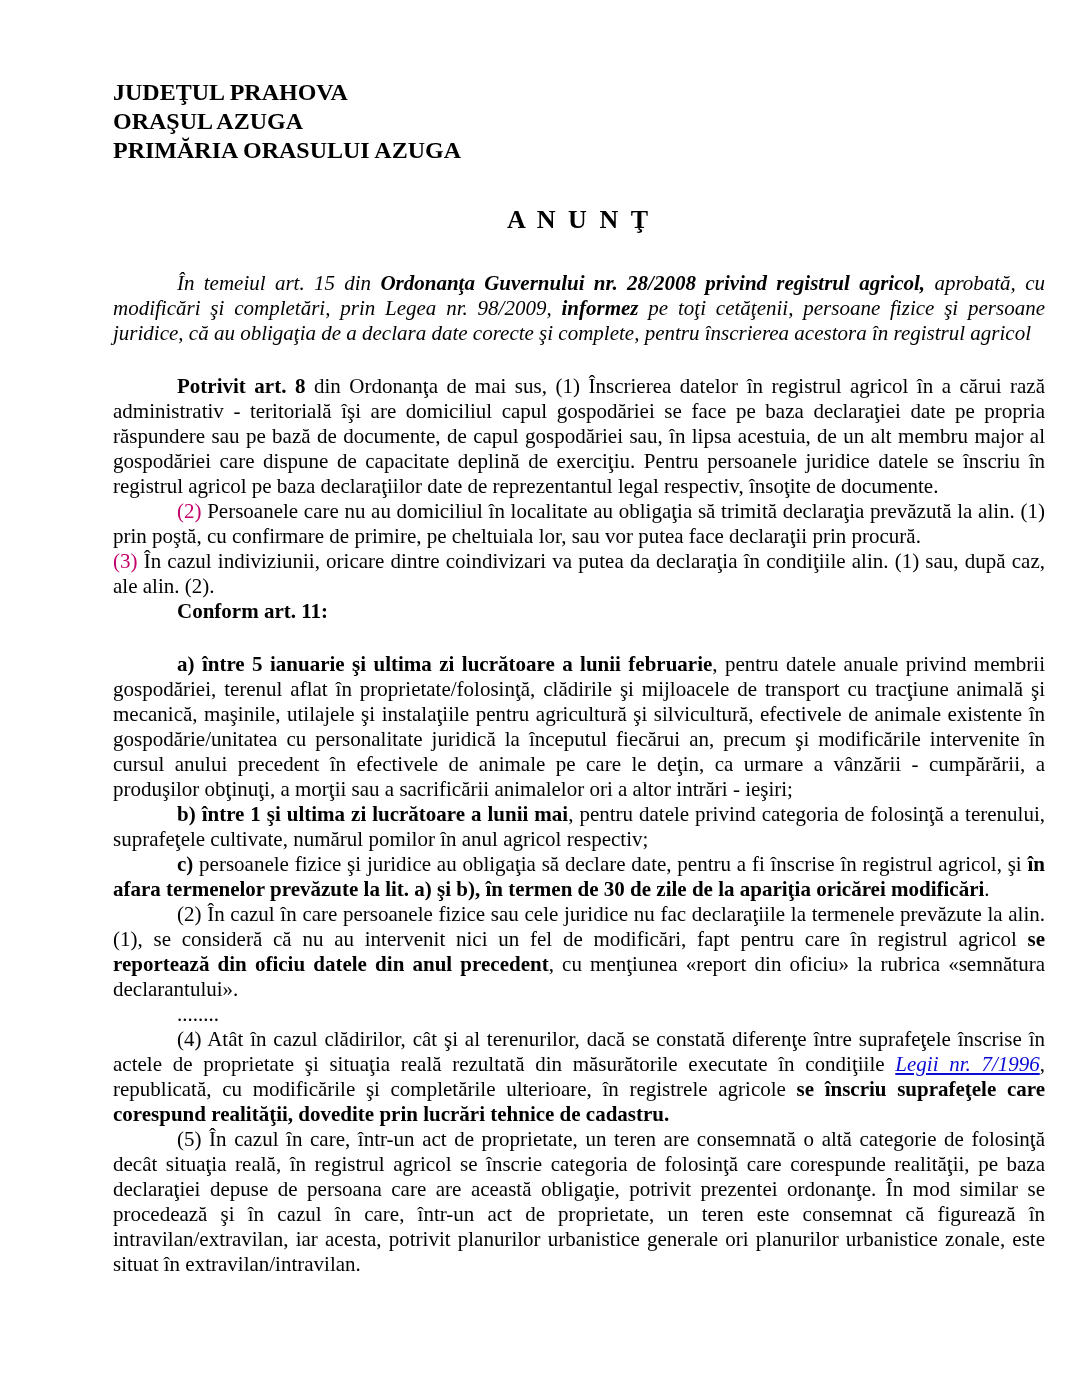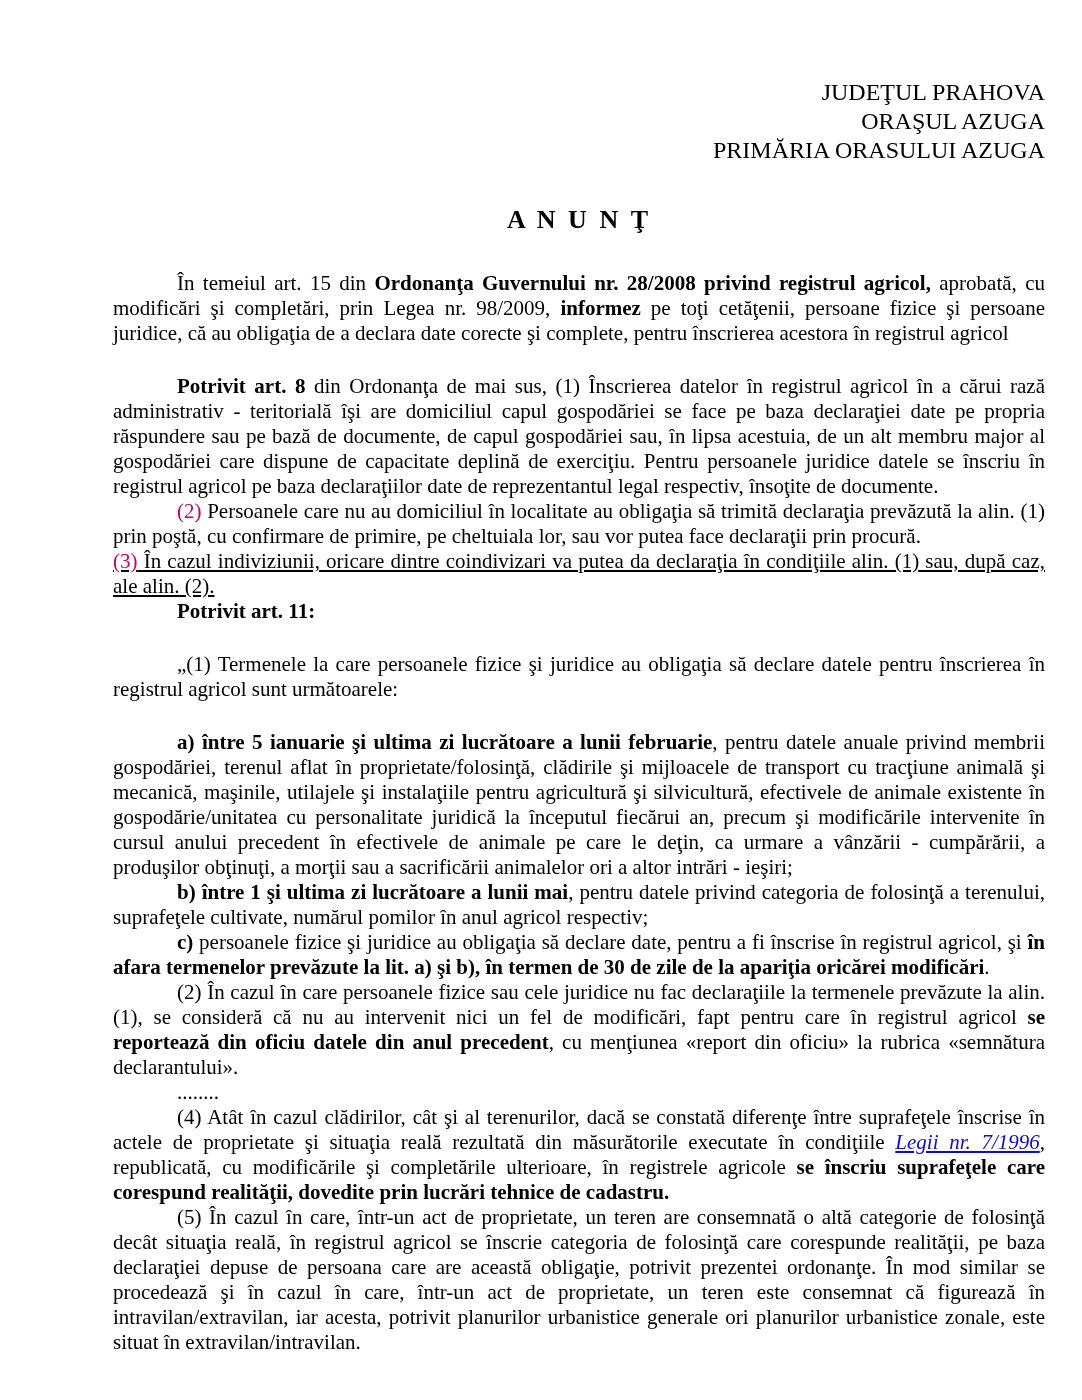--- a/index.html
+++ b/index.html
@@ -8,45 +8,45 @@
     width: 1082px;
     height: 1400px;
     box-sizing: border-box;
     background: #ffffff;
     color: #000000;
     font-family: "Liberation Serif", "DejaVu Serif", serif;
     padding: 78px 37px 40px 113px;
     overflow: hidden;
   }
   .hdr-line {
-    text-align: right;
-    font-weight: normal;
+    text-align: left;
+    font-weight: bold;
     font-size: 24px;
     line-height: 29px;
     white-space: pre;
   }
   .doc-title {
     text-align: center;
     font-weight: bold;
     font-size: 26px;
     line-height: 34px;
     letter-spacing: 3px;
     margin-top: 38px;
     white-space: pre;
   }
   p.body-par {
     margin: 0;
     font-size: 21px;
     line-height: 25px;
     text-align: justify;
     text-indent: 64px;
   }
-  p.first-par { margin-top: 34px; }
+  p.first-par { margin-top: 34px; font-style: italic; }
   p.sp { margin-top: 28px; }          
-  p.no-indent { text-indent: 0; text-decoration: underline; }
+  p.no-indent { text-indent: 0; }
   .b { font-weight: bold; }
   .red { color: var(--marker-red, #c4006a); }
   .link { color: var(--link-blue, #0b0bd6); text-decoration: underline; cursor: pointer; font-style: italic; }
 </style>
 </head>
 <body>
 
 <div class="page">
 
   <div class="hdr-line">JUDEŢUL PRAHOVA</div>
@@ -56,23 +56,22 @@
   <div class="doc-title">A N U N Ţ</div>
 
   <p class="body-par first-par"><span>În temeiul art. 15 din </span><span class="b">Ordonanţa Guvernului nr. 28/2008 privind registrul agricol,</span><span> aprobată, cu modificări şi completări, prin Legea nr. 98/2009, </span><span class="b">informez</span><span> pe toţi cetăţenii, persoane fizice şi persoane juridice, că au obligaţia de a declara date corecte şi complete, pentru înscrierea acestora în registrul agricol</span></p>
 
   <p class="body-par sp"><span class="b">Potrivit art. 8</span><span> din Ordonanţa de mai sus, (1) Înscrierea datelor în registrul agricol în a cărui rază administrativ - teritorială îşi are domiciliul capul gospodăriei se face pe baza declaraţiei date pe propria răspundere sau pe bază de documente, de capul gospodăriei sau, în lipsa acestuia, de un alt membru major al gospodăriei care dispune de capacitate deplină de exerciţiu. Pentru persoanele juridice datele se înscriu în registrul agricol pe baza declaraţiilor date de reprezentantul legal respectiv, însoţite de documente.</span></p>
 
   <p class="body-par"><span class="red">(2)</span><span> Persoanele care nu au domiciliul în localitate au obligaţia să trimită declaraţia prevăzută la alin. (1) prin poştă, cu confirmare de primire, pe cheltuiala lor, sau vor putea face declaraţii prin procură.</span></p>
 
   <p class="body-par no-indent"><span class="red">(3)</span><span> În cazul indiviziunii, oricare dintre coindivizari va putea da declaraţia în condiţiile alin. (1) sau, după caz, ale alin. (2).</span></p>
 
-  <p class="body-par"><span class="b">Potrivit art. 11:</span></p>
+  <p class="body-par"><span class="b">Conform art. 11:</span></p>
 
-  <p class="body-par sp"><span>„(1) Termenele la care persoanele fizice şi juridice au obligaţia să declare datele pentru înscrierea în registrul agricol sunt următoarele:</span></p>
 
   <p class="body-par sp"><span class="b">a) între 5 ianuarie şi ultima zi lucrătoare a lunii februarie</span><span>, pentru datele anuale privind membrii gospodăriei, terenul aflat în proprietate/folosinţă, clădirile şi mijloacele de transport cu tracţiune animală şi mecanică, maşinile, utilajele şi instalaţiile pentru agricultură şi silvicultură, efectivele de animale existente în gospodărie/unitatea cu personalitate juridică la începutul fiecărui an, precum şi modificările intervenite în cursul anului precedent în efectivele de animale pe care le deţin, ca urmare a vânzării - cumpărării, a produşilor obţinuţi, a morţii sau a sacrificării animalelor ori a altor intrări - ieşiri;</span></p>
 
   <p class="body-par"><span class="b">b) între 1 şi ultima zi lucrătoare a lunii mai</span><span>, pentru datele privind categoria de folosinţă a terenului, suprafeţele cultivate, numărul pomilor în anul agricol respectiv;</span></p>
 
   <p class="body-par"><span class="b">c)</span><span> persoanele fizice şi juridice au obligaţia să declare date, pentru a fi înscrise în registrul agricol, şi </span><span class="b">în afara termenelor prevăzute la lit. a) şi b), în termen de 30 de zile de la apariţia oricărei modificări</span><span>.</span></p>
 
   <p class="body-par"><span> (2) În cazul în care persoanele fizice sau cele juridice nu fac declaraţiile la termenele prevăzute la alin. (1), se consideră că nu au intervenit nici un fel de modificări, fapt pentru care în registrul agricol </span><span class="b">se reportează din oficiu datele din anul precedent</span><span>, cu menţiunea «report din oficiu» la rubrica «semnătura declarantului».</span></p>
 
   <p class="body-par"><span>........</span></p>

